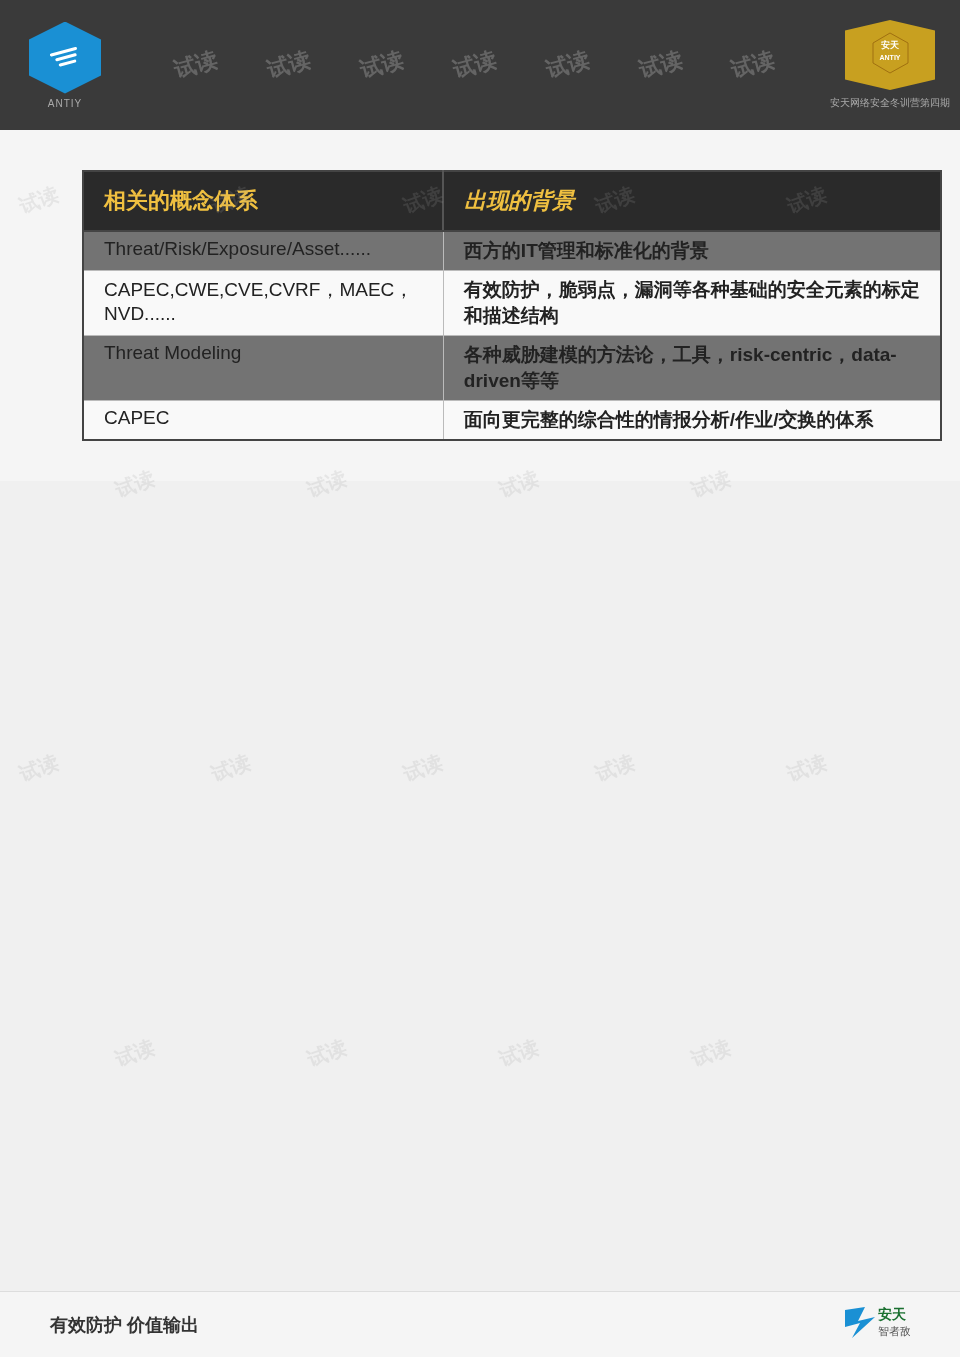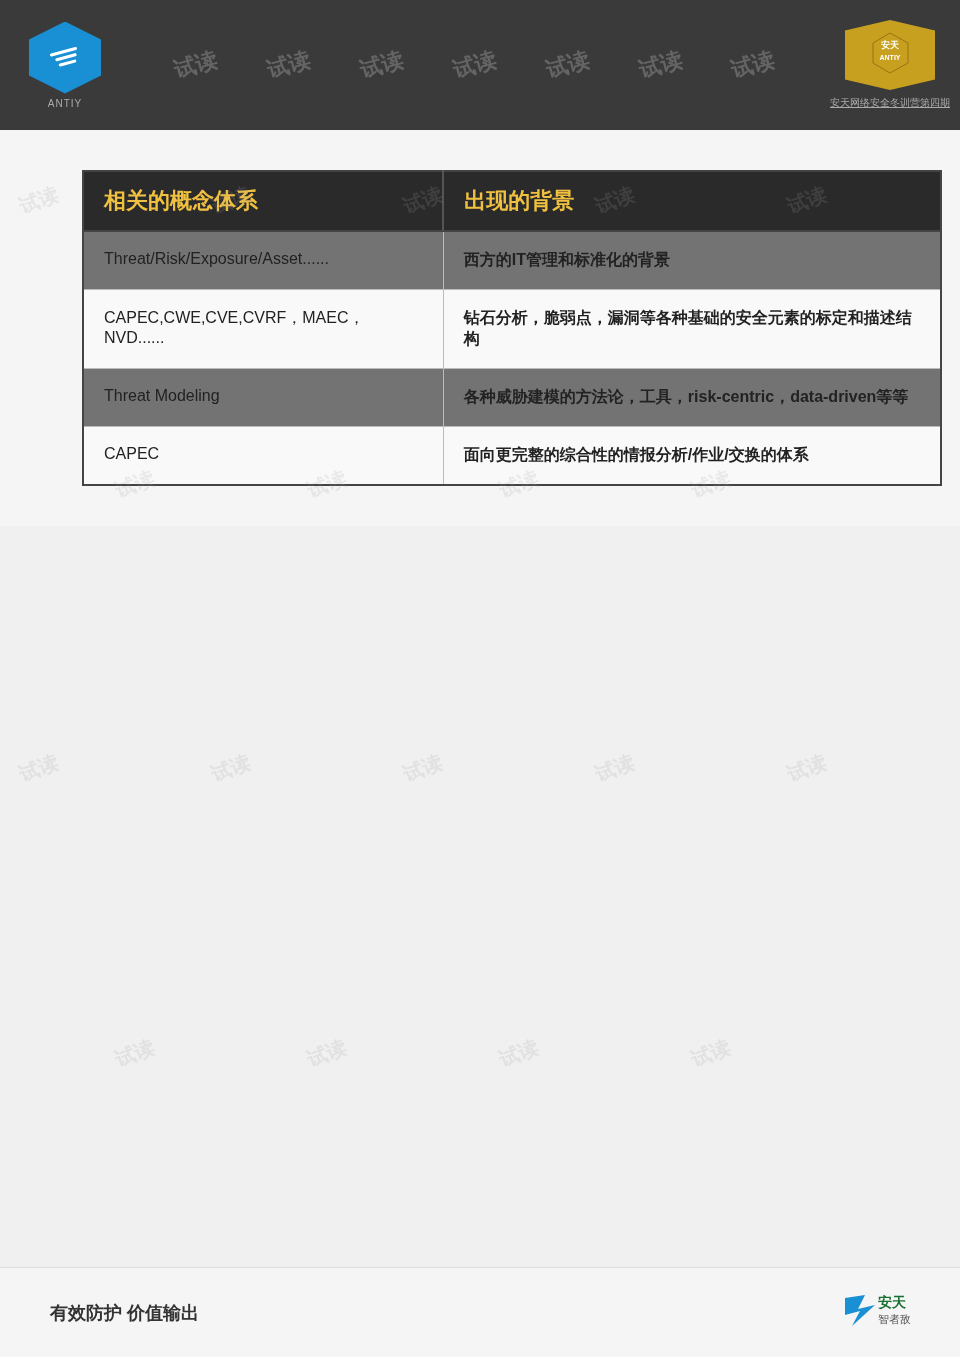--- a/index.html
+++ b/index.html
@@ -113,21 +113,20 @@
       text-align: center;
       font-weight: bold;
       line-height: 1.4;
     }
 
     .header-subtitle {
       color: #aaa;
       font-size: 10px;
       margin-top: 6px;
       text-align: center;
-      text-decoration: underline;
     }
 
     
     .main-content {
       padding: 40px 50px;
       background: #f5f5f5;
     }
 
     
     .data-table {
@@ -147,22 +146,22 @@
       text-align: left;
       border-right: 2px solid #555;
       border-bottom: 2px solid #444;
     }
 
     .data-table th:last-child {
       border-right: none;
     }
 
     .data-table td {
-      padding: 18px 20px;
-      font-size: 16px;
+      padding: 6px 20px;
+      font-size: 19px;
       color: #222;
       vertical-align: top;
       border-right: 1.5px solid #bbb;
       border-bottom: 1.5px solid #bbb;
     }
 
     .data-table td:last-child {
       border-right: none;
       font-weight: bold;
     }
@@ -174,29 +173,30 @@
     .data-table tr:nth-child(even) td {
       background: #f9f9f9;
     }
 
     .col-left {
       width: 42%;
     }
 
     .col-right {
       width: 58%;
+      font-style: italic;
     }
 
     
     .footer {
       position: absolute;
       bottom: 0;
       left: 0;
       width: 100%;
-      height: 90px;
+      height: 66px;
       background: #f5f5f5;
       display: flex;
       align-items: center;
       justify-content: space-between;
       padding: 0 50px;
       border-top: 1px solid #ddd;
     }
 
     .footer-tagline {
       font-size: 18px;
@@ -300,21 +300,21 @@
         <th class="col-right">出现的背景</th>
       </tr>
     </thead>
     <tbody id="table-body">
     <tr>
           <td>Threat/Risk/Exposure/Asset......</td>
           <td>西方的IT管理和标准化的背景</td>
         </tr>
         <tr>
           <td>CAPEC,CWE,CVE,CVRF，MAEC，NVD......</td>
-          <td>钻石分析，脆弱点，漏洞等各种基础的安全元素的标定和描述结构</td>
+          <td>有效防护，脆弱点，漏洞等各种基础的安全元素的标定和描述结构</td>
         </tr>
         <tr>
           <td>Threat Modeling</td>
           <td>各种威胁建模的方法论，工具，risk-centric，data-driven等等</td>
         </tr>
         <tr>
           <td>CAPEC</td>
           <td>面向更完整的综合性的情报分析/作业/交换的体系</td>
         </tr>
       </tbody>

